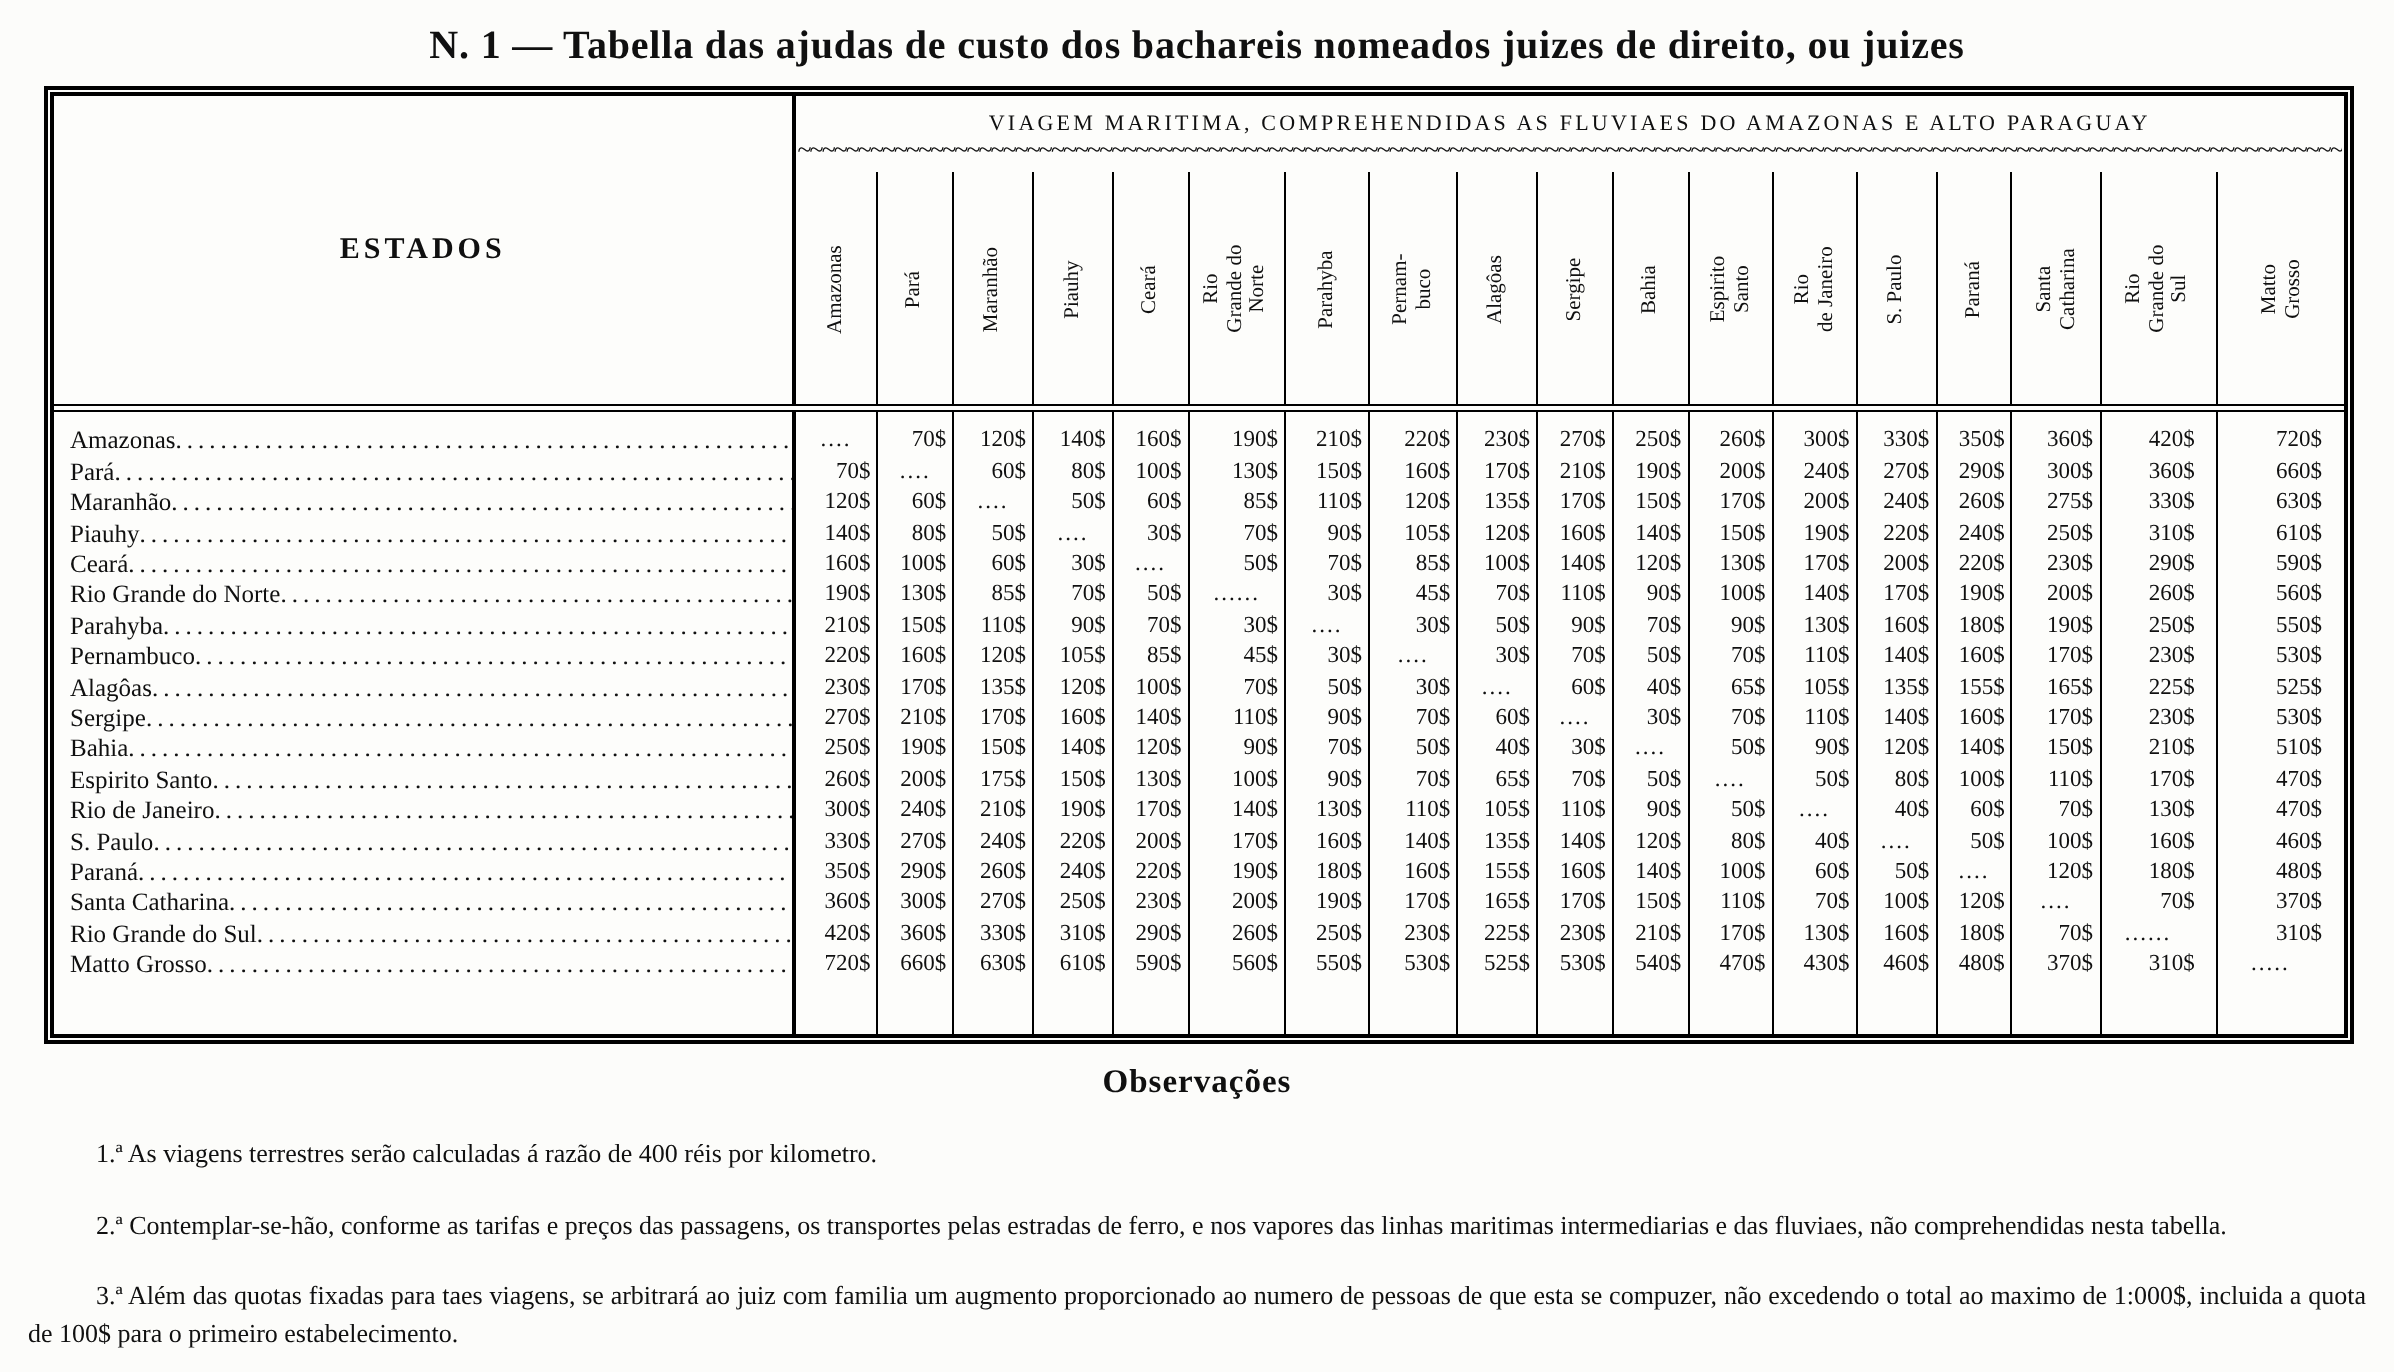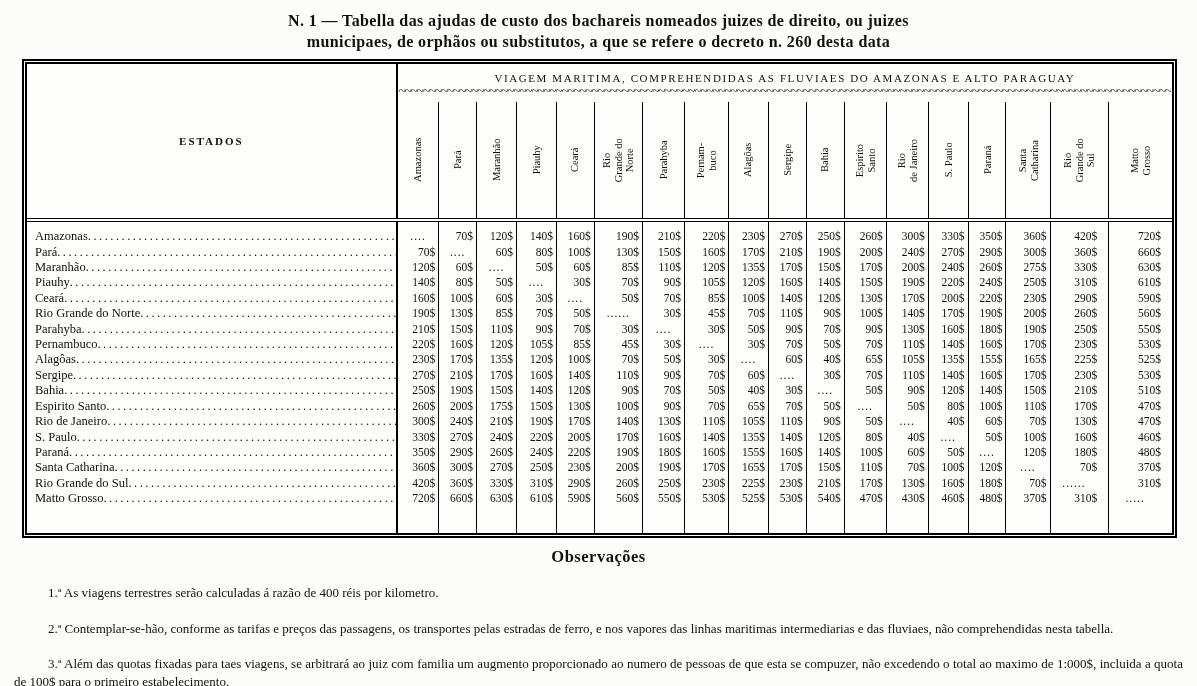--- a/index.html
+++ b/index.html
@@ -8,36 +8,36 @@
     background:#fcfcfa;
     color:#101010;
     font-family:"Liberation Serif","DejaVu Serif",serif;
     overflow:hidden;
   }
   
   .doc-title{
     margin:10px 26px 0 26px;
     text-align:center;
     font-weight:bold;
-    font-size:16px;
+    font-size:20px;
     line-height:1.32;
     letter-spacing:0.4px;
   }
   
   .table-frame{
     margin:7px 20px 0 22px;
     border:5px double #000;
     background:#fdfdfb;
   }
   table{border-collapse:collapse;width:100%;table-layout:fixed;}
   th,td{box-sizing:border-box;}
   th.corner{
     border-right:2px solid #000;
     border-bottom:4px double #000;
-    font-size:11px;font-weight:bold;letter-spacing:2px;
+    font-size:15px;font-weight:bold;letter-spacing:2px;
     text-align:center;vertical-align:middle;
   }
   th.group{
     height:38px;
     vertical-align:top;
     padding-top:8px;
     font-size:11px;font-weight:normal;letter-spacing:1.6px;
     text-align:center;
     white-space:nowrap;
   }
@@ -108,21 +108,20 @@
   .obs p.sig{text-indent:62px;text-align:left;}
   .obs p.sig .sig-name{font-style:italic;}
 </style>
 </head>
 <body>
 
 <div>
 
   <div class="doc-title">
     <span>N. 1 — Tabella das ajudas de custo dos bachareis nomeados juizes de direito, ou juizes</span><br>
-    <span>municipaes, de orphãos ou substitutos, a que se refere o decreto n. 260 desta data</span>
   </div>
 
   <div class="table-frame">
     <table>
       <colgroup id="cols">
           <col style="width: 352px;">
           <col style="width: 40px;">
           <col style="width: 36px;">
           <col style="width: 38px;">
           <col style="width: 38px;">

